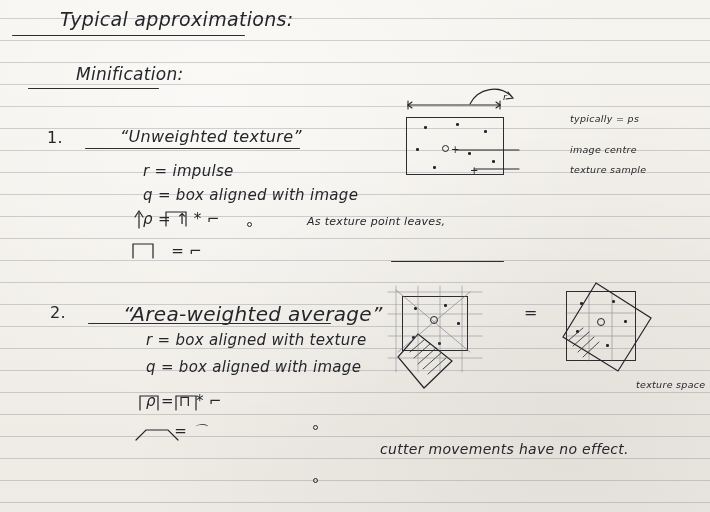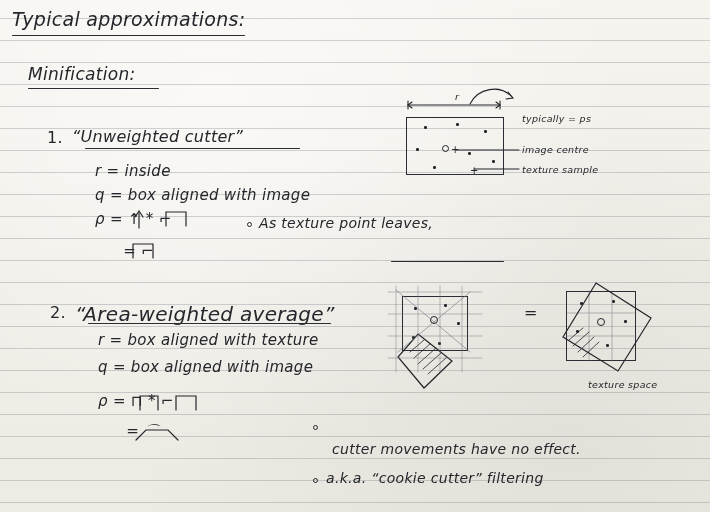--- a/index.html
+++ b/index.html
@@ -40,20 +40,21 @@
   }
   .handwrite {
     position: absolute;
     font-family: "DejaVu Sans", sans-serif;
     color: #24262b;
     white-space: pre;
     letter-spacing: 0.3px;
   }
   .ital {
     font-style: italic;
+    margin-left: 48px;
   }
   .underline-hand {
     position: absolute;
     height: 1.4px;
     background: #2a2c31;
     border-radius: 1px;
   }
   .tiny {
     font-size: 9.5px;
   }
@@ -129,30 +130,30 @@
   <div class="rule" style="top:480px"></div>
   <div class="rule" style="top:502px"></div>
 
   <div class="handwrite ital" style="left:12px; top:8px; font-size:19px;">Typical approximations:</div>
   <div class="underline-hand" style="left:12px; top:35px; width:233px;"></div>
 
   <div class="handwrite ital" style="left:28px; top:64px; font-size:17px;font-style:italic;">Minification:</div>
   <div class="underline-hand" style="left:28px; top:88px; width:131px;"></div>
 
   <div class="handwrite" style="left:47px; top:128px; font-size:16px;">1.</div>
-  <div class="handwrite ital" style="left:72px; top:127px; font-size:16px;">“Unweighted cutter”</div>
+  <div class="handwrite ital" style="left:72px; top:127px; font-size:16px;">“Unweighted texture”</div>
   <div class="underline-hand" style="left:85px; top:148px; width:215px;"></div>
 
-  <div class="handwrite ital" style="left:95px; top:162px; font-size:15px;">r = inside</div>
+  <div class="handwrite ital" style="left:95px; top:162px; font-size:15px;">r = impulse</div>
   <div class="handwrite ital" style="left:95px; top:186px; font-size:15px;">q = box aligned with image</div>
   <div class="handwrite ital" style="left:95px; top:210px; font-size:15px;">ρ = ↑ * ⌐</div>
   <div class="handwrite ital" style="left:113px; top:242px; font-size:15px;">  = ⌐</div>
 
   <div class="bullet-o" style="left:247px; top:222px;"></div>
-  <div class="handwrite ital" style="left:259px; top:215px; font-size:14px;">As texture point leaves,</div>
+  <div class="handwrite ital" style="left:259px; top:215px; font-size:11px;">As texture point leaves,</div>
   <div class="underline-hand" style="left:391px; top:261px; width:113px; background:#2a2c31;"></div>
 
   <div class="figbox" style="left:406px; top:117px; width:98px; height:58px;"></div>
   <div class="dot" style="left:424px; top:126px;"></div>
   <div class="dot" style="left:456px; top:123px;"></div>
   <div class="dot" style="left:484px; top:130px;"></div>
   <div class="dot" style="left:416px; top:148px;"></div>
   <div class="dot" style="left:468px; top:152px;"></div>
   <div class="dot" style="left:492px; top:160px;"></div>
   <div class="dot" style="left:433px; top:166px;"></div>
@@ -170,21 +171,20 @@
   <div class="underline-hand" style="left:88px; top:323px; width:243px;"></div>
 
   <div class="handwrite ital" style="left:98px; top:331px; font-size:15px;">r = box aligned with texture</div>
   <div class="handwrite ital" style="left:98px; top:358px; font-size:15px;">q = box aligned with image</div>
   <div class="handwrite ital" style="left:98px; top:392px; font-size:15px;">ρ = ⊓ * ⌐</div>
   <div class="handwrite ital" style="left:116px; top:422px; font-size:15px;">  = ⌒</div>
 
   <div class="bullet-o" style="left:313px; top:425px;"></div>
   <div class="handwrite ital" style="left:332px; top:441px; font-size:14px;">cutter movements have no effect.</div>
   <div class="bullet-o" style="left:313px; top:478px;"></div>
-  <div class="handwrite ital" style="left:326px; top:470px; font-size:14px;">a.k.a. “cookie cutter” filtering</div>
 
   <div class="figbox" style="left:402px; top:296px; width:66px; height:55px;"></div>
   <div class="dot" style="left:414px; top:307px;"></div>
   <div class="dot" style="left:444px; top:304px;"></div>
   <div class="dot" style="left:457px; top:322px;"></div>
   <div class="dot" style="left:412px; top:336px;"></div>
   <div class="dot" style="left:438px; top:342px;"></div>
   <div class="circ" style="left:430px; top:316px; width:8px; height:8px;"></div>
 
   <div class="handwrite" style="left:524px; top:303px; font-size:16px;">=</div>

